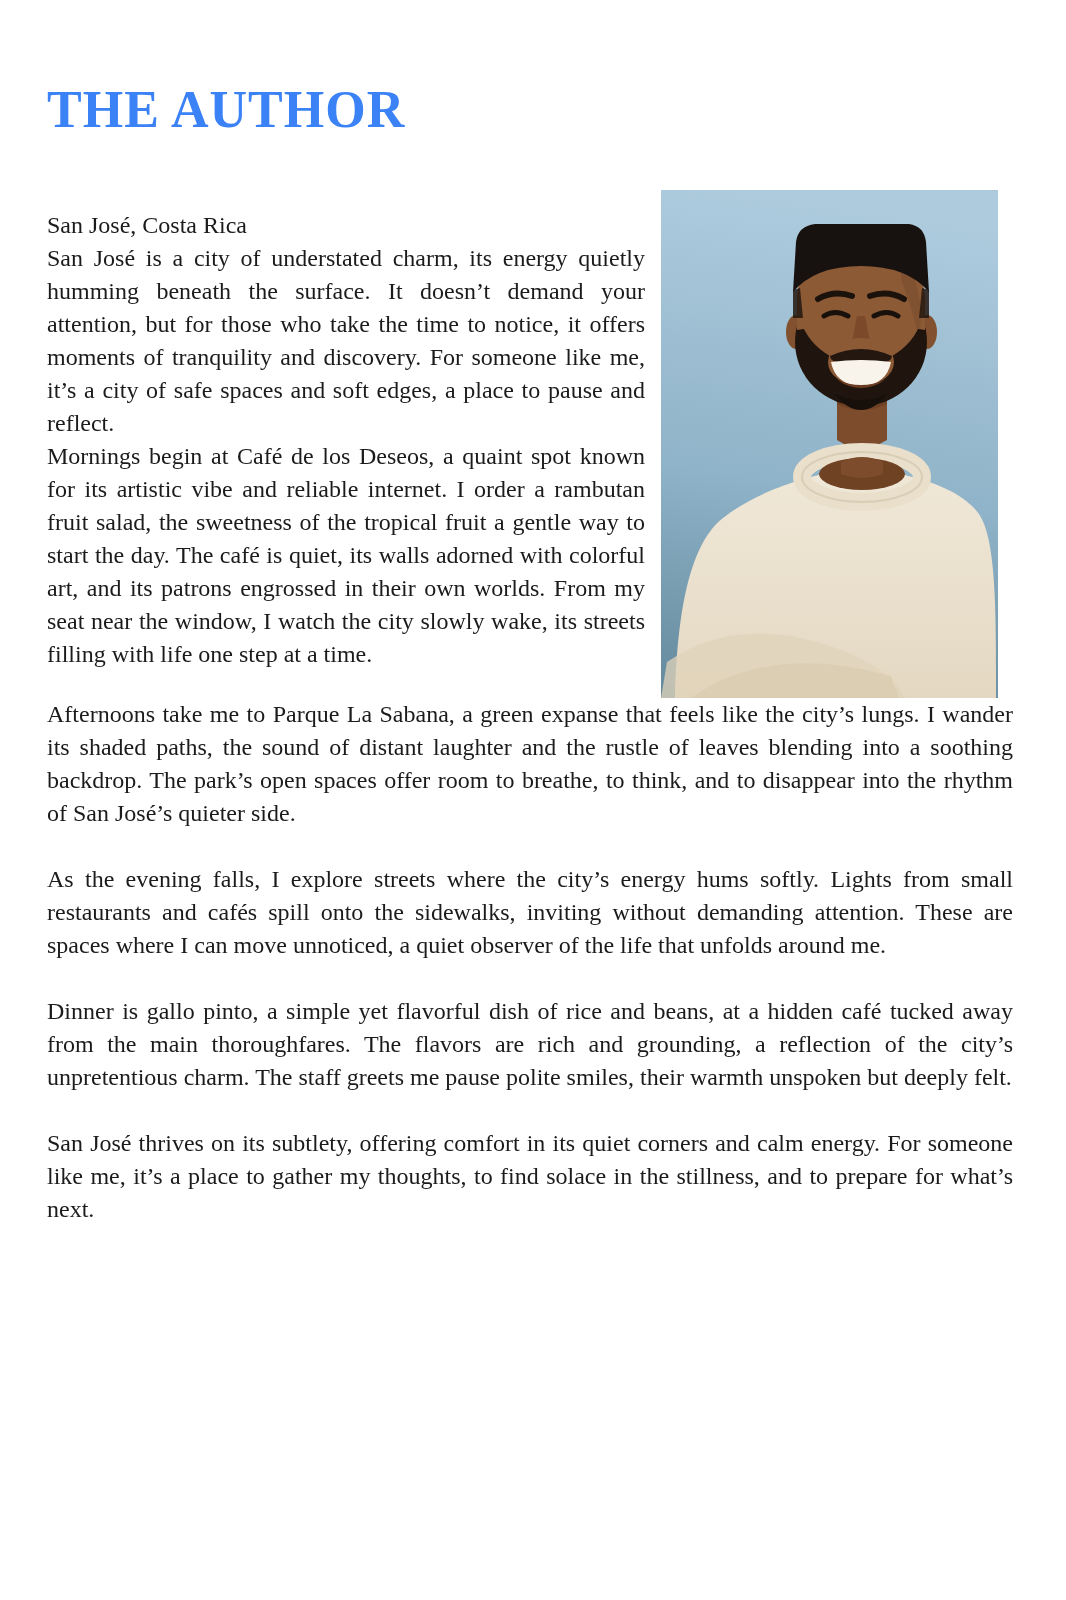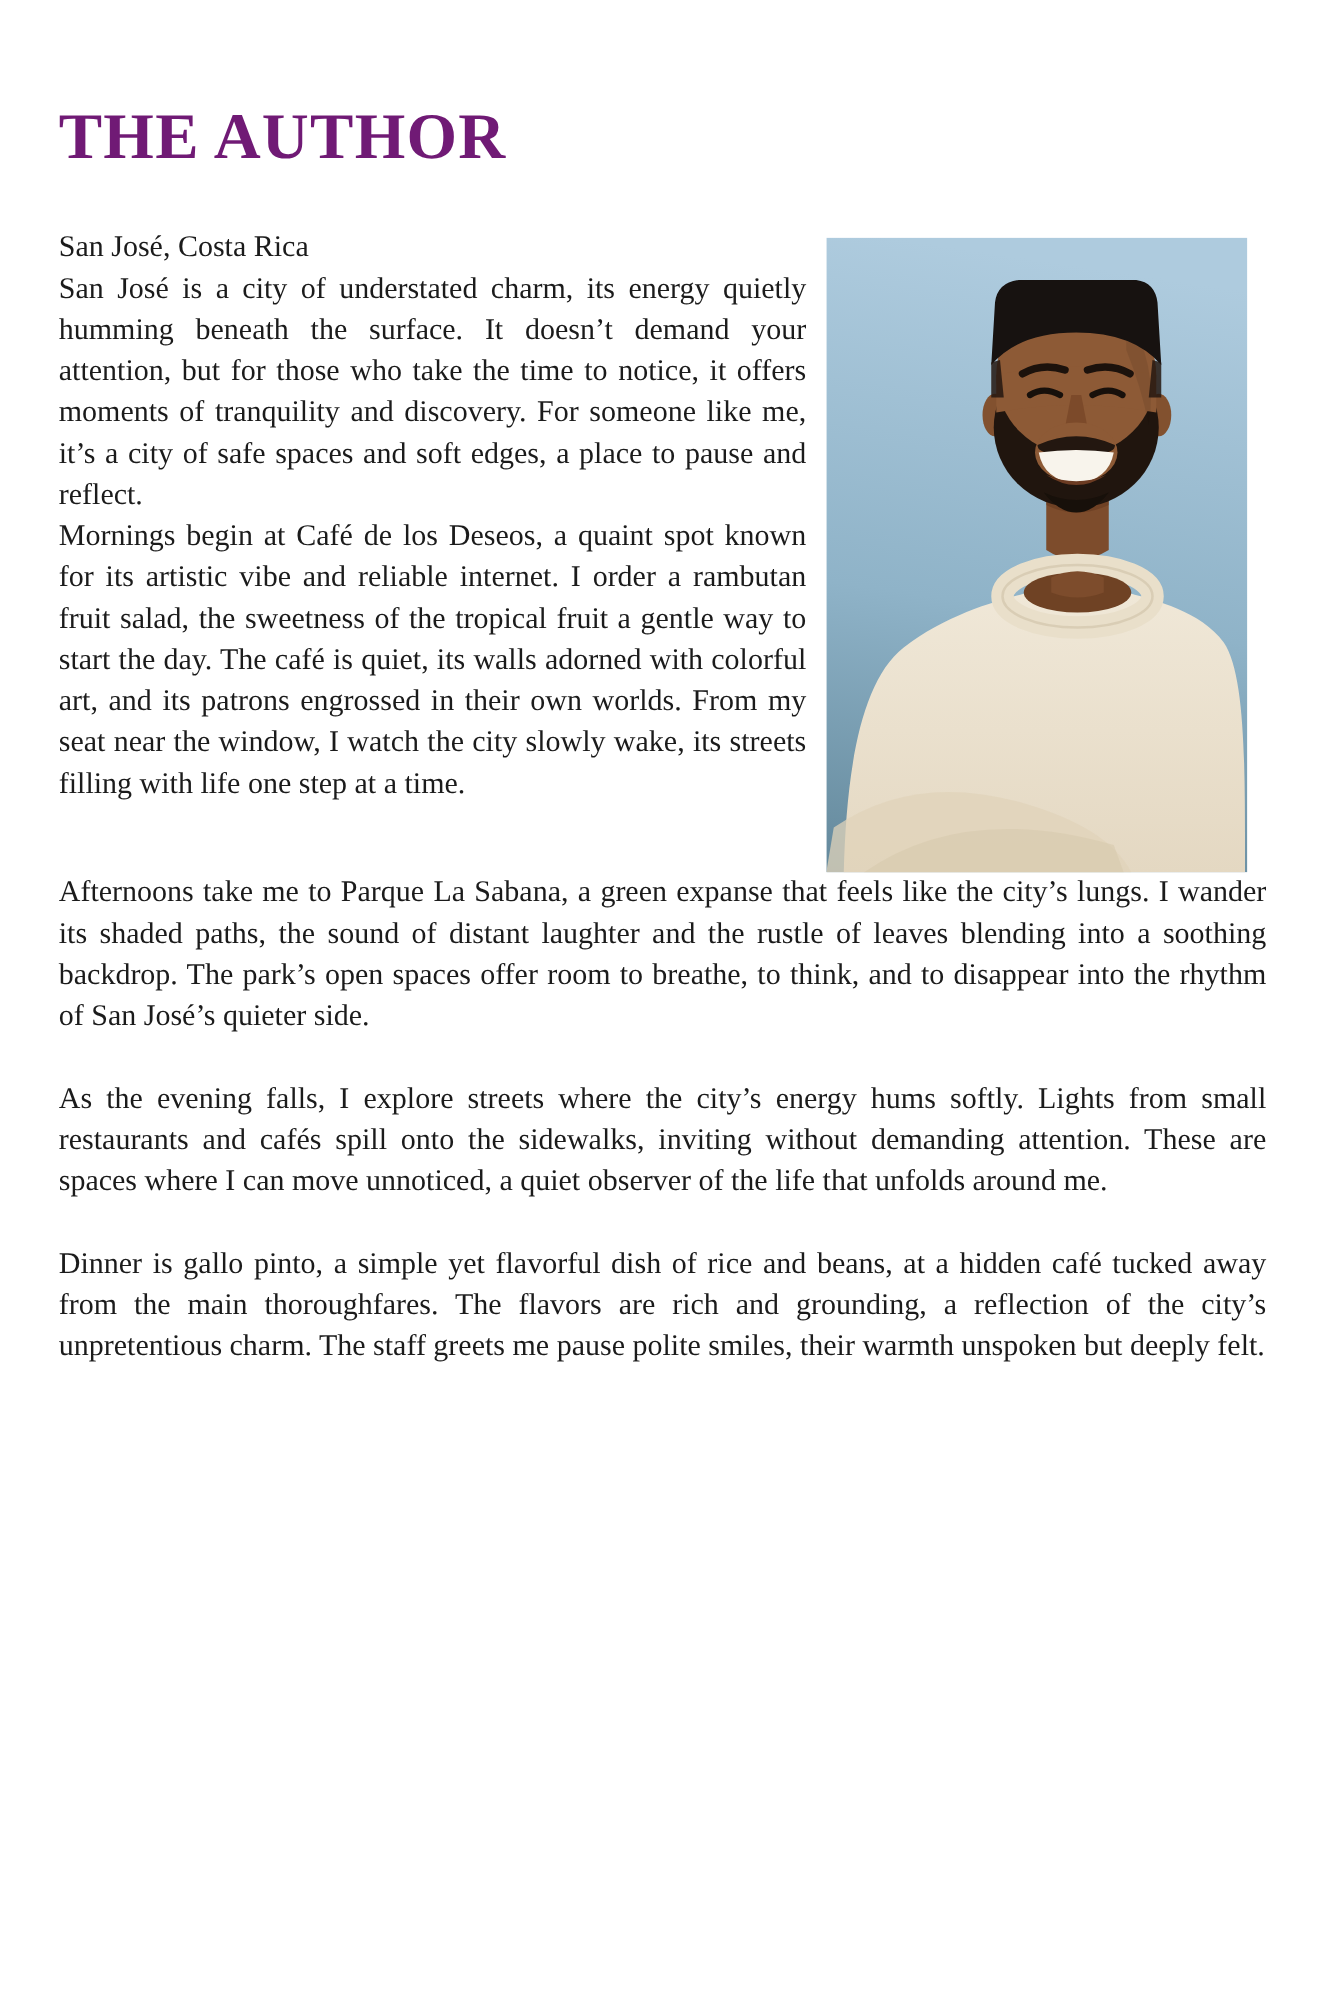--- a/index.html
+++ b/index.html
@@ -20,29 +20,29 @@
     height: 1600px;
     box-sizing: border-box;
     padding: 84px 50px 0 47px;
     background: #ffffff;
   }
   .page-title {
     margin: 0;
     font-size: 52px;
     line-height: 1.0;
     font-weight: bold;
-    color: #701a75;
+    color: #3b82f6;
     letter-spacing: 1px;
     font-family: "Liberation Serif", serif;
   }
   .top-row {
     margin-top: 46px;
     display: flex;
     flex-direction: row;
-    align-items: flex-start;
+    align-items: center;
     gap: 16px;
   }
   .narrow-col {
     width: 598px;
     flex: 0 0 598px;
   }
   .narrow-col p,
   .full-col p {
     margin: 0;
     font-size: 24px;
@@ -154,15 +154,16 @@
         <path d="M174,204 Q200,216 226,204 Q214,220 200,220 Q186,220 174,204 Z" fill="#17100a"></path>
       </svg>
     </figure>
 
   </div>
 
   <div class="full-col">
     <p>Afternoons take me to Parque La Sabana, a green expanse that feels like the city’s lungs. I wander its shaded paths, the sound of distant laughter and the rustle of leaves blending into a soothing backdrop. The park’s open spaces offer room to breathe, to think, and to disappear into the rhythm of San José’s quieter side.</p>
     <p>As the evening falls, I explore streets where the city’s energy hums softly. Lights from small restaurants and cafés spill onto the sidewalks, inviting without demanding attention. These are spaces where I can move unnoticed, a quiet observer of the life that unfolds around me.</p>
     <p>Dinner is gallo pinto, a simple yet flavorful dish of rice and beans, at a hidden café tucked away from the main thoroughfares. The flavors are rich and grounding, a reflection of the city’s unpretentious charm. The staff greets me pause polite smiles, their warmth unspoken but deeply felt.</p>
+    <p>San José thrives on its subtlety, offering comfort in its quiet corners and calm energy. For someone like me, it’s a place to gather my thoughts, to find solace in the stillness, and to prepare for what’s next.</p>
   </div>
 
 </div>
 
 </body></html>

